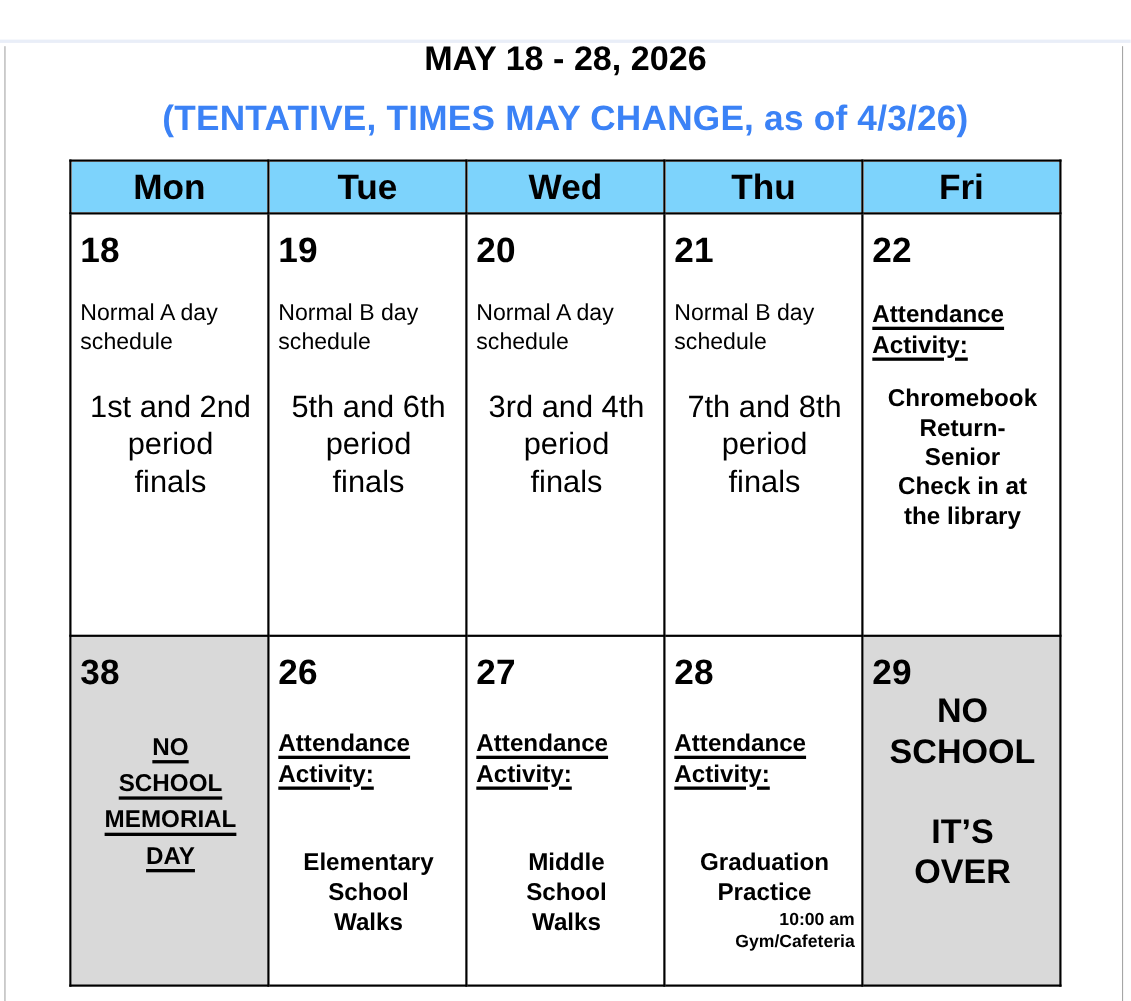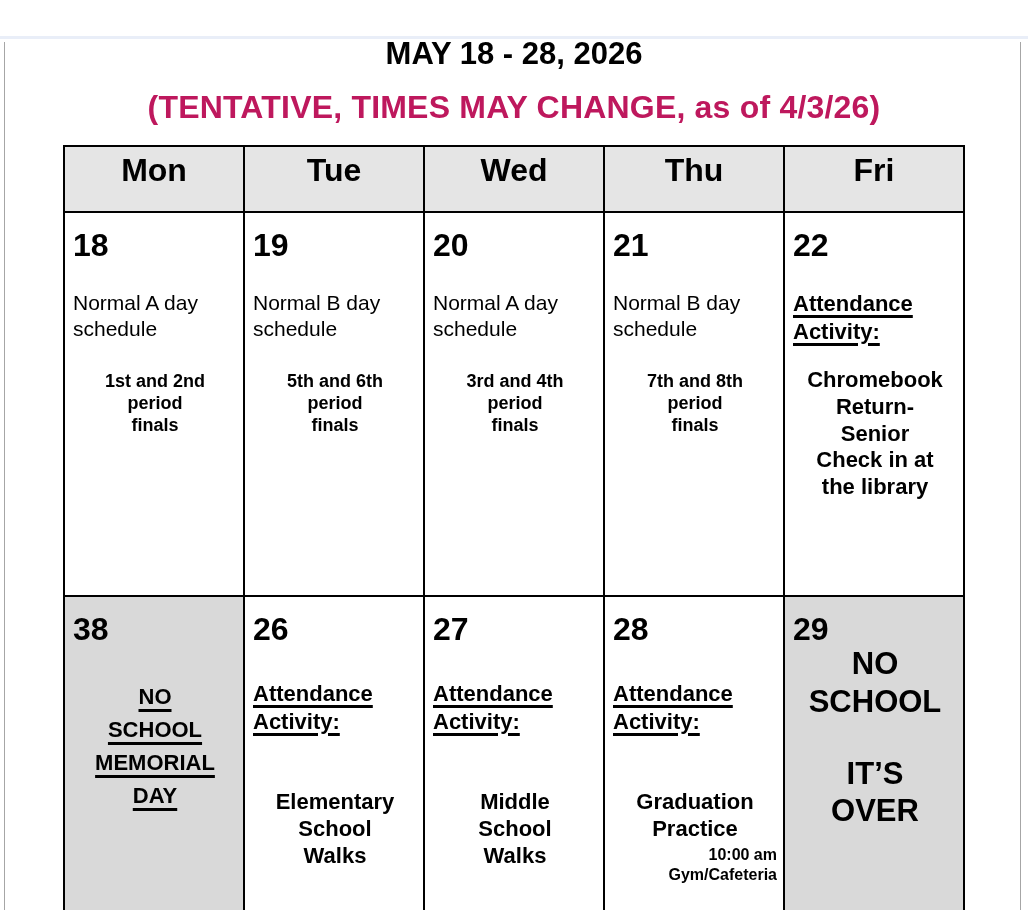--- a/index.html
+++ b/index.html
@@ -33,39 +33,39 @@
     margin-top: 36px;
     text-align: center;
     font-size: 31px;
     font-weight: bold;
   }
   .notice {
     margin-top: 17px;
     text-align: center;
     font-size: 32px;
     font-weight: bold;
-    color: #be185d;
+    color: #3b82f6;
     letter-spacing: 0.2px;
   }
 
   
   table.calendar {
     border-collapse: collapse;
     table-layout: fixed;
     width: 902px;
     margin: 19px auto 0 auto;
   }
   table.calendar th, table.calendar td {
     border: 2px solid #000;
     vertical-align: top;
     overflow: hidden;
   }
   table.calendar th {
-    height: 66px;
-    background: #e5e5e5;
+    height: 48px;
+    background: #7dd3fc;
     font-size: 32px;
     font-weight: bold;
     text-align: center;
     padding: 5px 0 0 0;
   }
   tr.week1 td { height: 384px; }
   tr.week2 td { height: 318px; }
   td { padding: 8px 6px 0 8px; background: #fff; }
   td.hl { background: #d9d9d9; }
 
@@ -75,22 +75,22 @@
     font-weight: bold;
     line-height: 1.0;
     margin: 8px 0 0 0;
   }
   .plain {
     font-size: 21px;
     line-height: 1.24;
     margin: 29px 0 0 0;
   }
   .finals {
-    font-size: 18px;
-    font-weight: bold;
+    font-size: 28px;
+    font-weight: normal;
     text-align: center;
     line-height: 1.22;
     margin: 29px 0 0 0;
   }
   .attend {
     font-size: 22px;
     font-weight: bold;
     text-decoration: underline;
     text-decoration-thickness: 3px;
     text-underline-offset: 4px;

